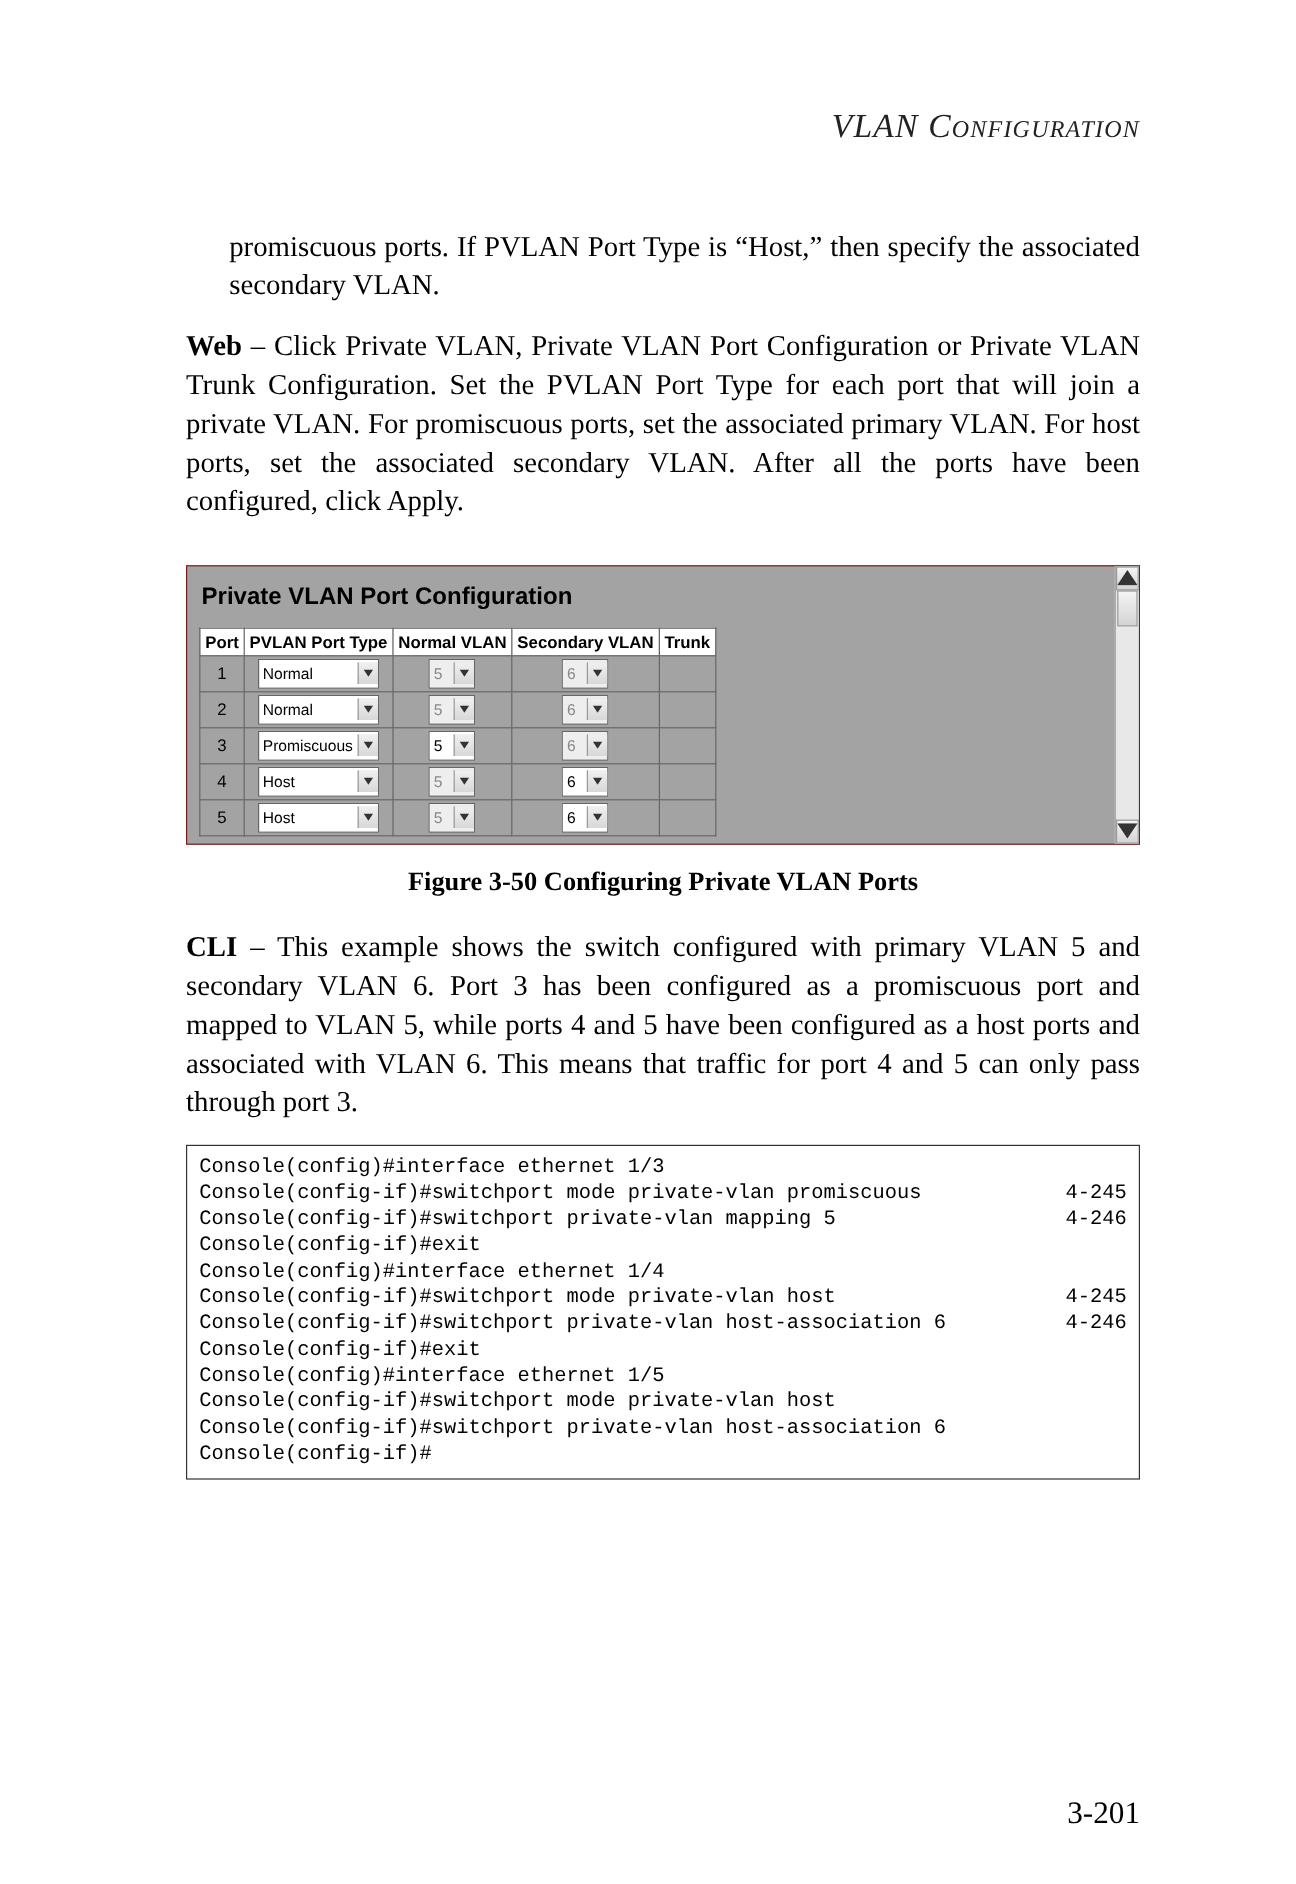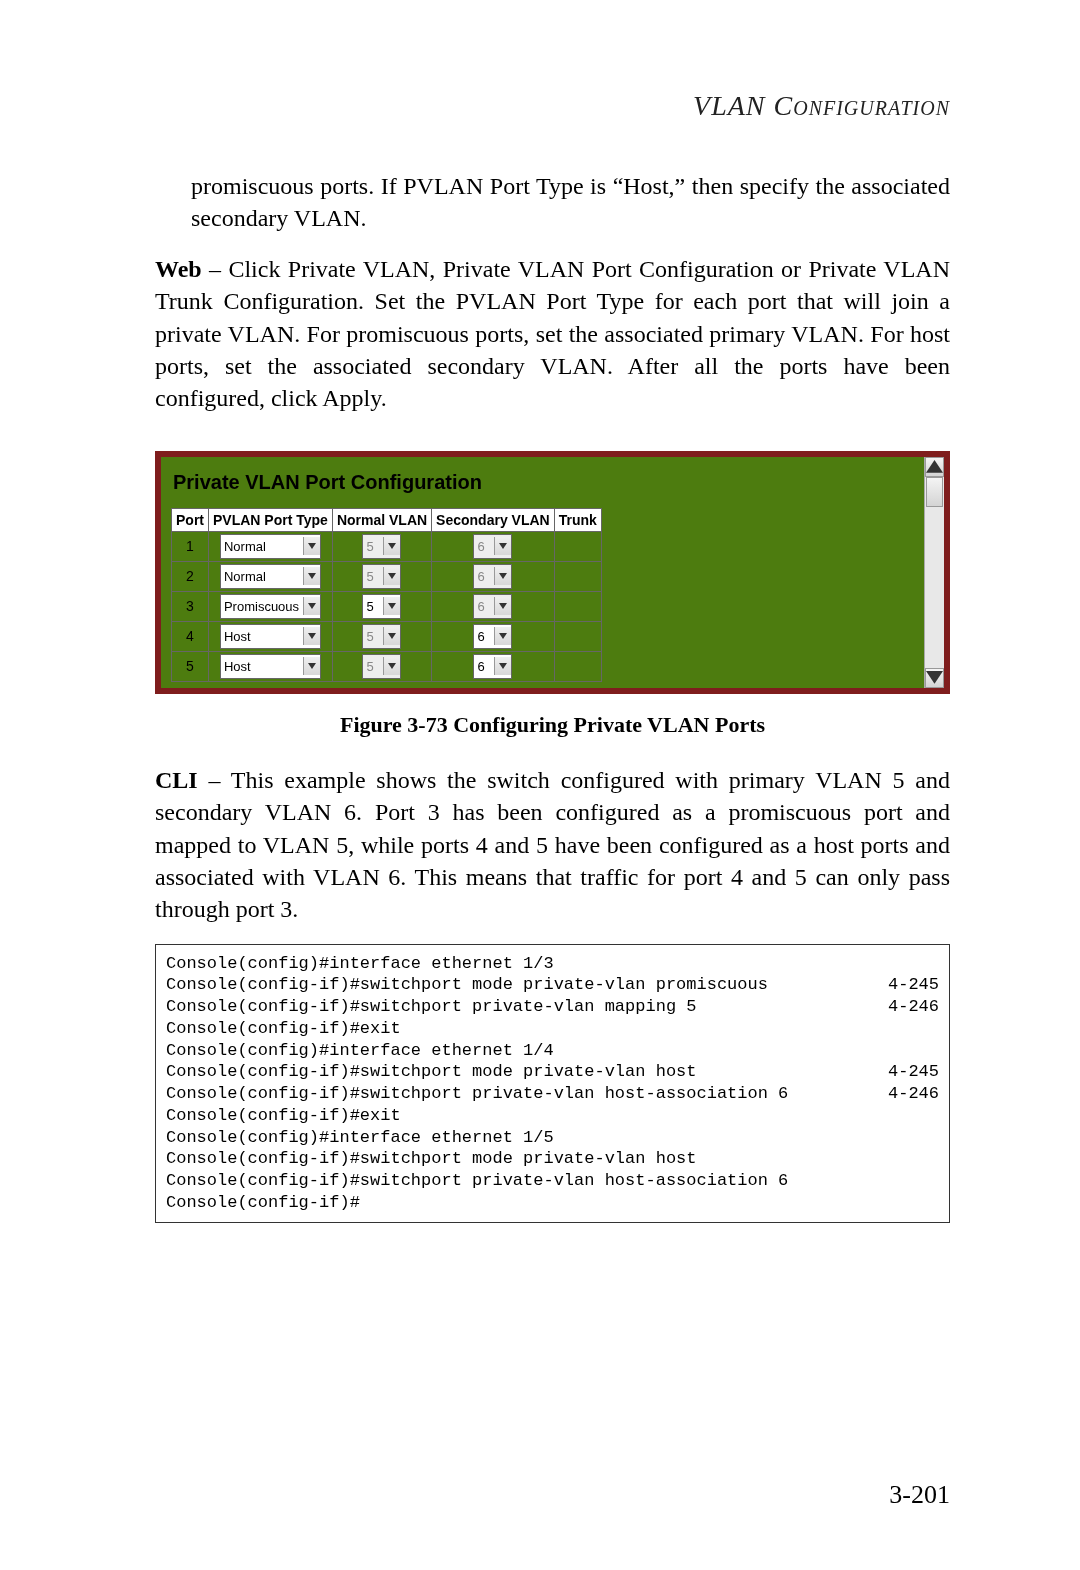--- a/index.html
+++ b/index.html
@@ -17,42 +17,42 @@
       box-sizing: border-box;
       height: 100%;
       position: relative;
     }
     .header-title {
       text-align: right;
       font-variant: small-caps;
       font-style: italic;
       font-size: 28px;
       letter-spacing: 1px;
-      margin-bottom: 48px;
+      margin-bottom: 68px;
       color: #222;
     }
     .body-text {
       font-size: 24px;
       line-height: 1.35;
       text-align: justify;
       margin-bottom: 18px;
     }
     .indent {
       margin-left: 36px;
     }
     .bold {
       font-weight: bold;
     }
     
     .figure-wrap {
       margin: 22px 0 12px 0;
     }
     .screenshot {
-      border: 6px solid #7f1d1d;
-      background: #4d7c0f;
+      border: 1px solid #7f1d1d;
+      background: #a3a3a3;
       position: relative;
       display: flex;
       margin-top: 36px;
     }
     .screenshot-main {
       flex: 1;
       padding: 10px 8px 6px 10px;
     }
     .screenshot-title {
       font-family: Arial, Helvetica, sans-serif;
@@ -155,21 +155,21 @@
       white-space: pre;
     }
     .cli-line {
       display: flex;
       justify-content: space-between;
     }
     .cli-ref {
     }
     .page-number {
       position: absolute;
-      bottom: 60px;
+      bottom: 44px;
       right: 130px;
       font-size: 26px;
     }
   </style>
 </head>
 <body>
 
 <div class="page">
   <div class="header-title">VLAN Configuration</div>
 
@@ -346,21 +346,21 @@
         <div class="scroll-thumb"></div>
         <div class="scroll-arrow">
           <svg viewBox="0 0 8 6">
               <polygon points="0,0 8,0 4,6" fill="#333"></polygon>
             </svg>
         </div>
       </div>
     </div>
   </div>
 
-  <div class="figure-caption">Figure 3-73   Configuring Private VLAN Ports</div>
+  <div class="figure-caption">Figure 3-50   Configuring Private VLAN Ports</div>
 
   <div class="body-text">
     <span class="bold">CLI</span><span> – This example shows the switch configured with primary VLAN 5 and secondary VLAN 6. Port 3 has been configured as a promiscuous port and mapped to VLAN 5, while ports 4 and 5 have been configured as a host ports and associated with VLAN 6. This means that traffic for port 4 and 5 can only pass through port 3.</span>
   </div>
 
   <div class="cli-box" id="cli-box"><div>Console(config)#interface ethernet 1/3</div><div class="cli-line"><span>Console(config-if)#switchport mode private-vlan promiscuous</span><span class="cli-ref">4-245</span></div><div class="cli-line"><span>Console(config-if)#switchport private-vlan mapping 5</span><span class="cli-ref">4-246</span></div><div>Console(config-if)#exit</div><div>Console(config)#interface ethernet 1/4</div><div class="cli-line"><span>Console(config-if)#switchport mode private-vlan host</span><span class="cli-ref">4-245</span></div><div class="cli-line"><span>Console(config-if)#switchport private-vlan host-association 6</span><span class="cli-ref">4-246</span></div><div>Console(config-if)#exit</div><div>Console(config)#interface ethernet 1/5</div><div>Console(config-if)#switchport mode private-vlan host</div><div>Console(config-if)#switchport private-vlan host-association 6</div><div>Console(config-if)#</div></div>
 
   <div class="page-number">3-201</div>
 </div>
 

